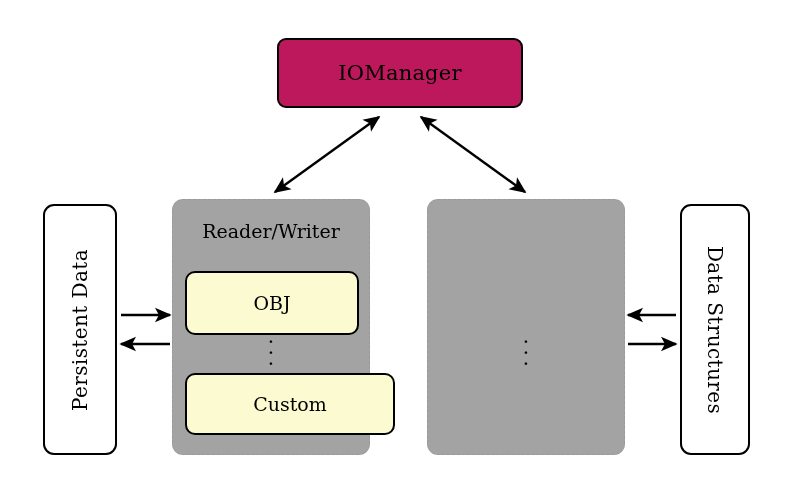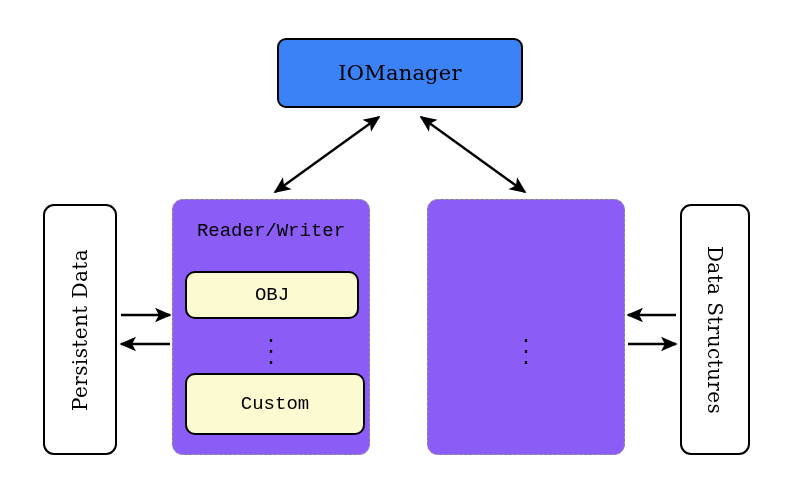--- a/index.html
+++ b/index.html
@@ -26,21 +26,21 @@
     top: 0;
     width: 800px;
     height: 489px;
     pointer-events: none;
   }
 
   
   .node-box {
     position: absolute;
     box-sizing: border-box;
-    background: #3b82f6;
+    background: #be185d;
     border: 2.2px solid #000000;
     border-radius: 9px;
     display: flex;
     align-items: center;
     justify-content: center;
   }
   #iomanager-box {
     left: 277px;
     top: 38px;
     width: 246px;
@@ -82,24 +82,23 @@
     transform: rotate(-90deg);
   }
   .vertical-label.down {
     transform: rotate(90deg);
   }
 
   
   .group-container {
     position: absolute;
     box-sizing: border-box;
-    background: #8b5cf6;
+    background: #a3a3a3;
     border: 1.6px dashed #9a9a9a;
     border-radius: 11px;
-    font-family: Liberation Mono, monospace;
   }
   #reader-writer-group {
     left: 172px;
     top: 199px;
     width: 198px;
     height: 256px;
   }
   #importer-exporter-group {
     left: 427px;
     top: 199px;
@@ -129,27 +128,27 @@
     display: flex;
     align-items: center;
     justify-content: center;
     text-align: center;
     line-height: 1.18;
     font-size: 19px;
   }
   .item-box.single {
     left: 12px;
     width: 174px;
-    height: 48px;
+    height: 64px;
     top: 71px;
     justify-content: center;
   }
   .item-box.double {
     left: 12px;
-    width: 180px;
+    width: 210px;
     height: 62px;
     top: 173px;
   }
   .item-label {
     display: block;
     padding: 0 6px;
   }
 
   
   .ellipsis-vertical {

